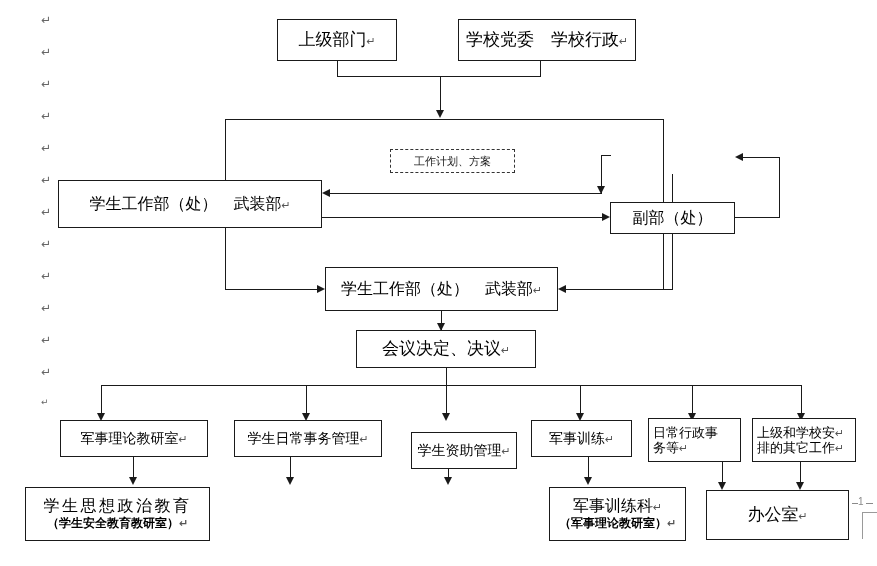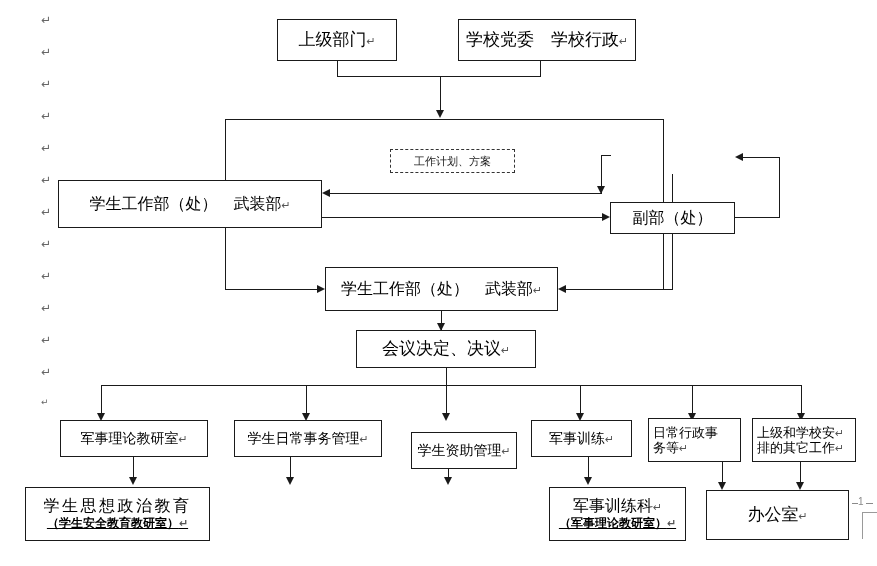--- a/index.html
+++ b/index.html
@@ -38,21 +38,20 @@
     white-space: nowrap;
   }
   .t18 { font-size: 17px; }
   .t16 { font-size: 16px; }
   .t14 { font-size: 14px; }
   .t13 { font-size: 13px; }
   .sub {
     font-size: 12px;
     font-weight: bold;
     letter-spacing: 0px;
-    text-decoration: underline;
   }
   .wide {
     letter-spacing: 2.5px;
   }
   .pilcrow {
     font-size: 11px;
     color: #555555;
     vertical-align: baseline;
   }
   

